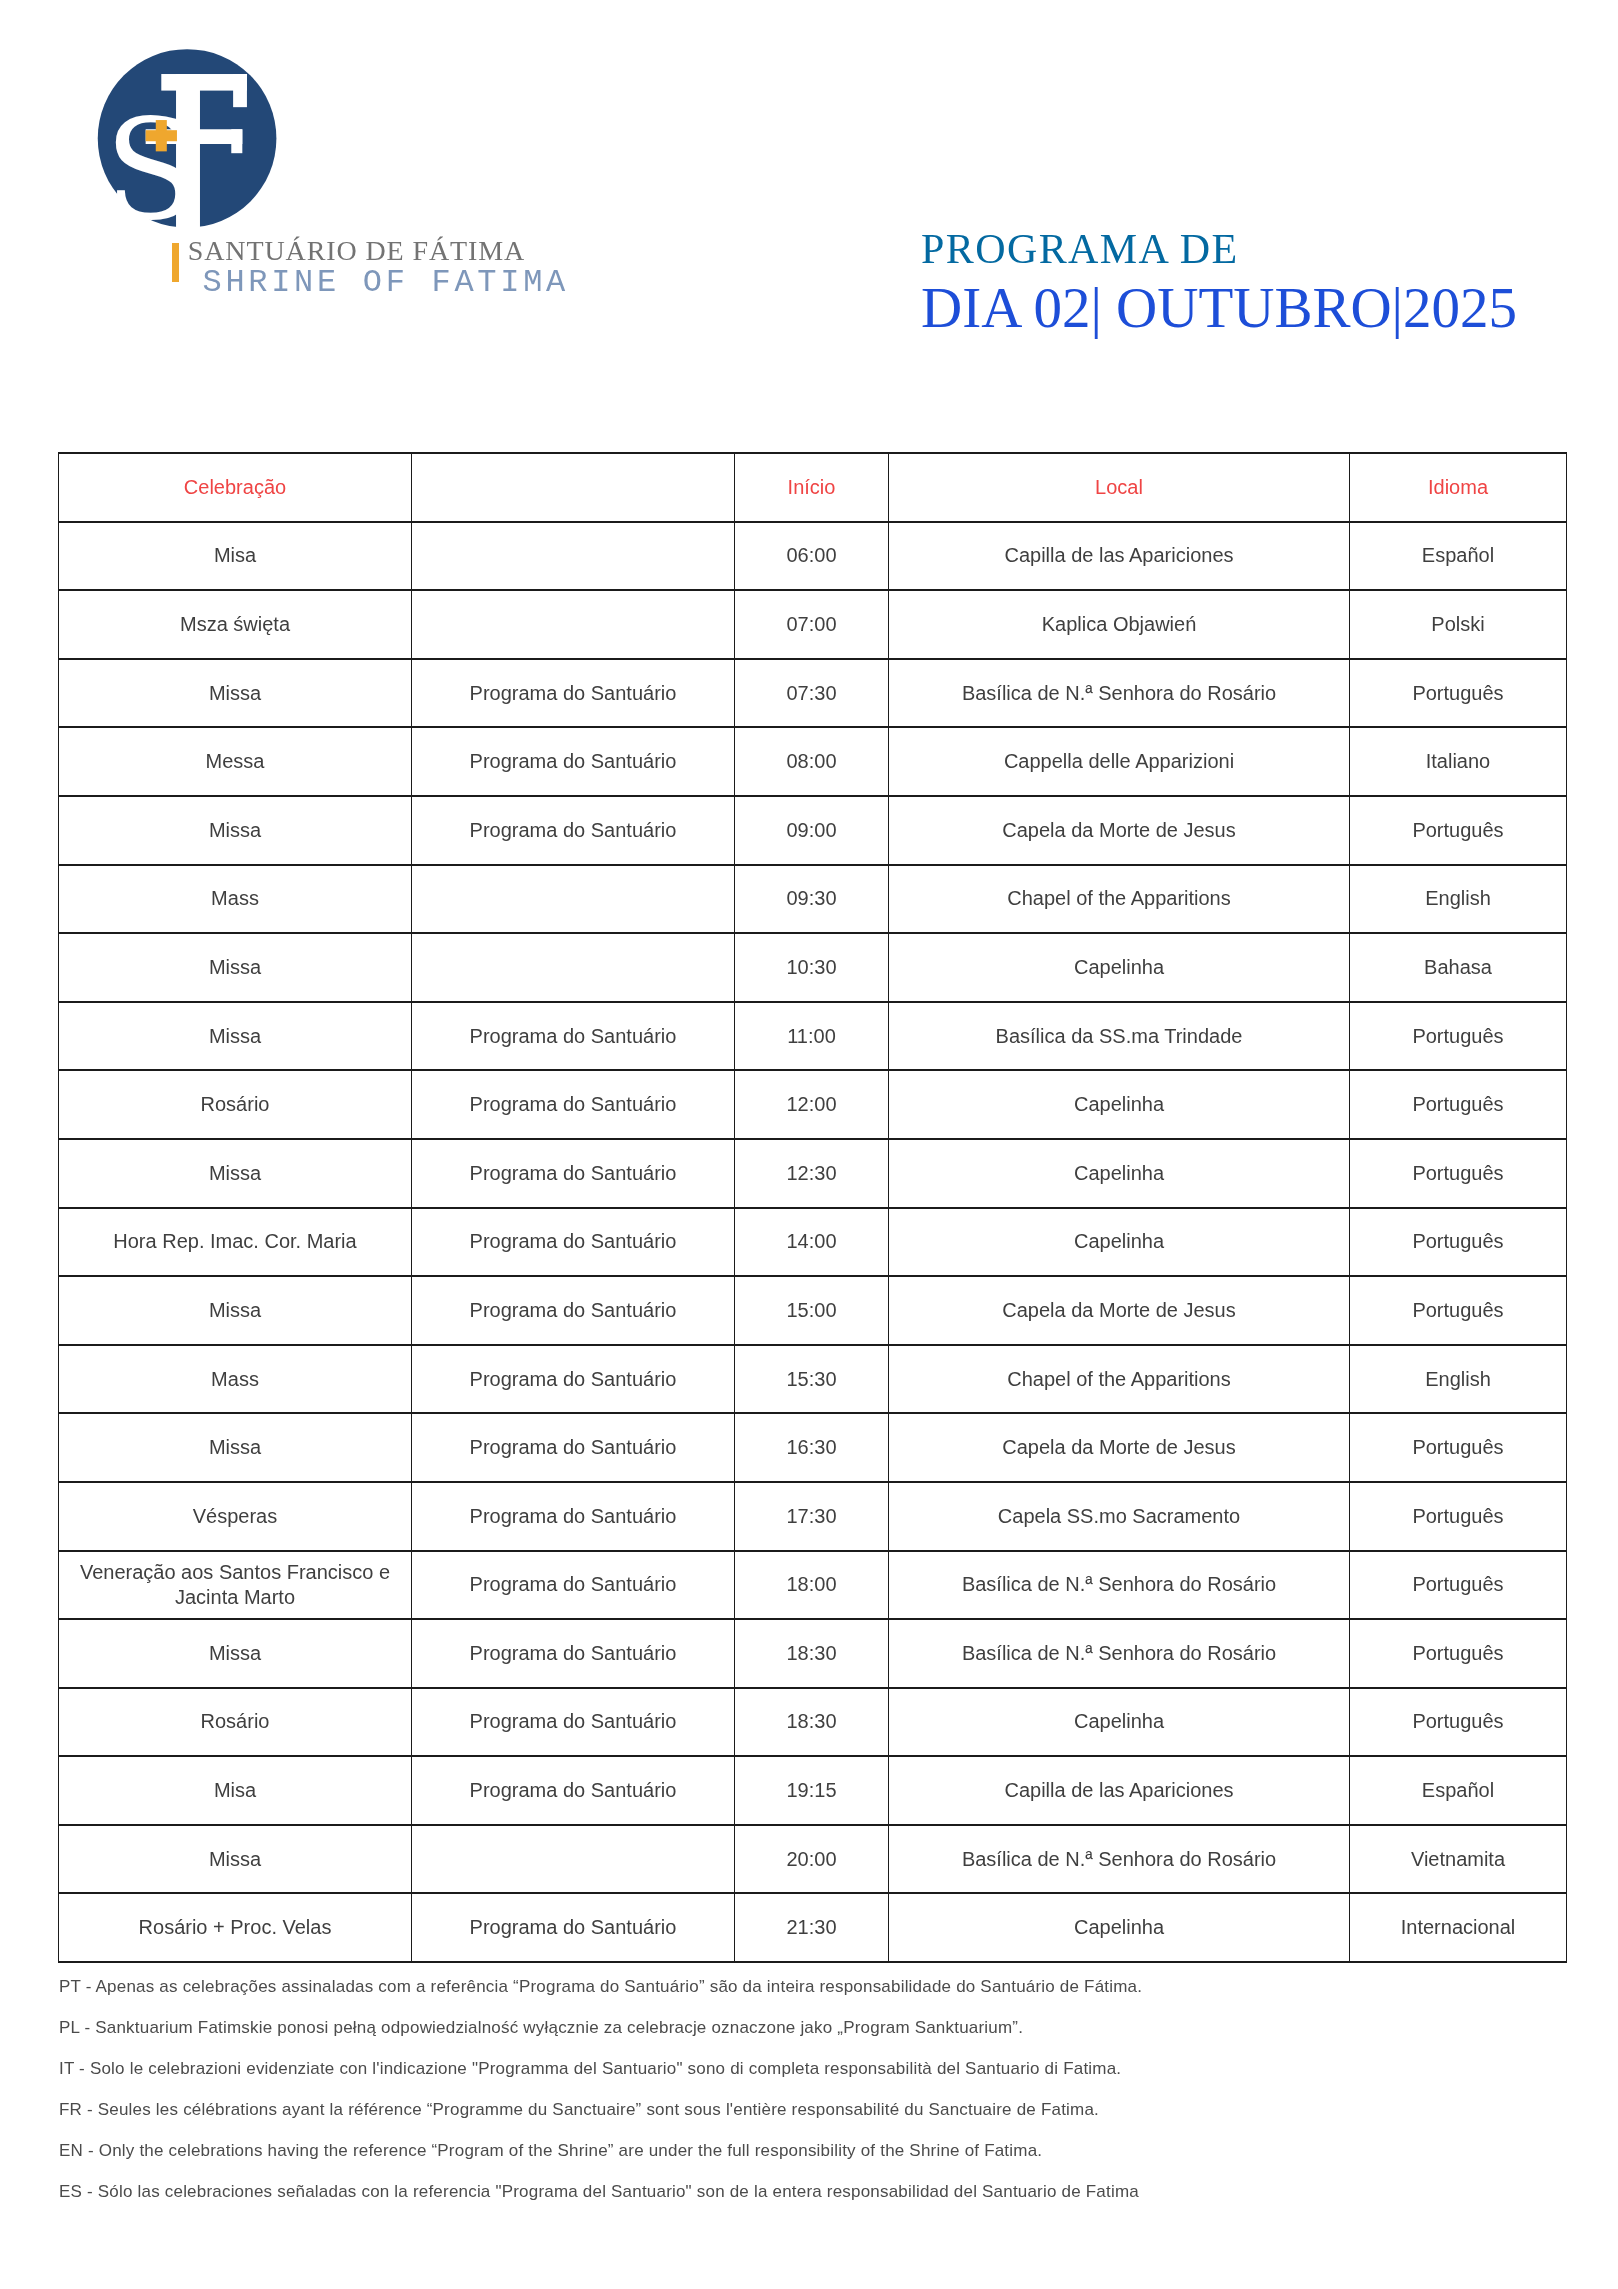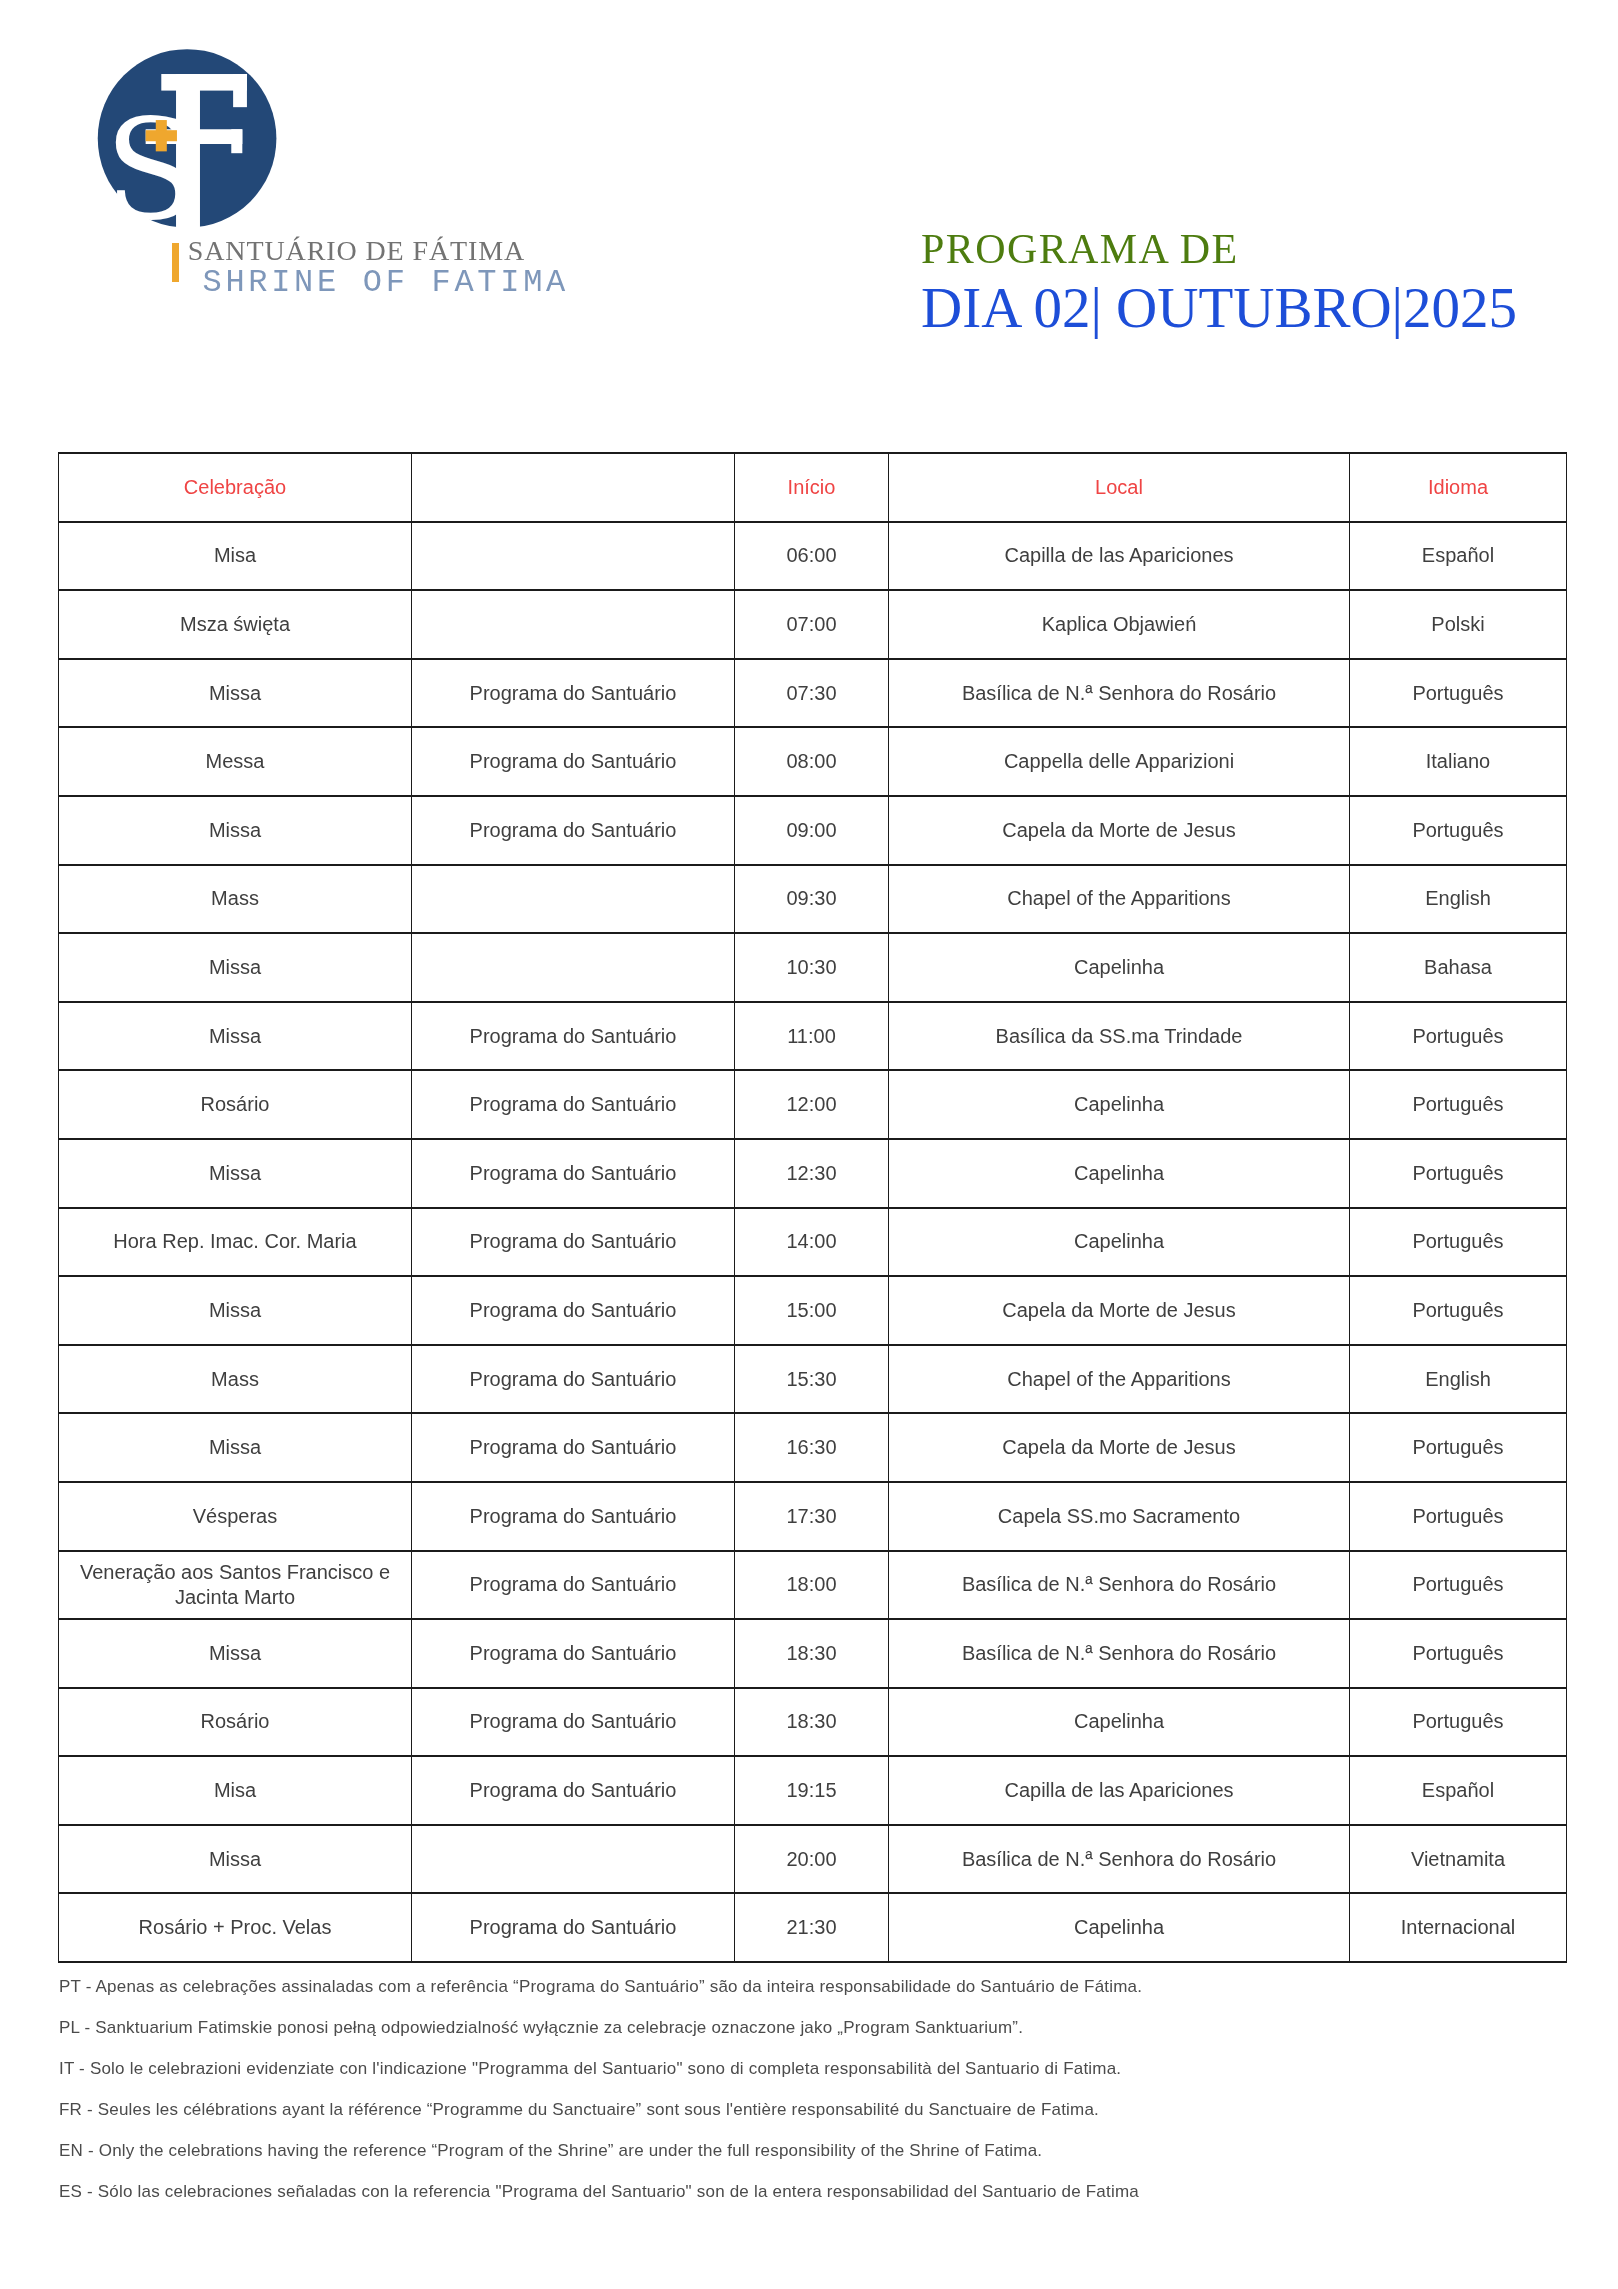--- a/index.html
+++ b/index.html
@@ -18,21 +18,21 @@
     font-family:"Liberation Serif", serif; font-size:28px; line-height:1.05;
     color:#737373; letter-spacing:0.9px; white-space:nowrap;
   }
   .logo-name-en {
     font-family:Liberation Mono, monospace; font-size:32px; line-height:1.0;
     color:#7E97BA; letter-spacing:3.7px; margin-top:1.8px; margin-left:14.8px; white-space:nowrap;
   }
 
   
   .program-title { position:absolute; left:921px; top:225px; font-family:"Liberation Serif", serif; }
-  .program-title-line1 { font-size:42px; color:#4d7c0f; letter-spacing:1.4px; white-space:nowrap; }
+  .program-title-line1 { font-size:42px; color:#0369a1; letter-spacing:1.4px; white-space:nowrap; }
   .program-title-line2 { font-size:57px; color:#1d4ed8; margin-top:2px; white-space:nowrap; }
 
   
   .schedule-table {
     position:absolute; left:58px; top:452px; width:1508px;
     border-collapse:collapse; table-layout:fixed;
   }
   .schedule-table th, .schedule-table td {
     border:1.8px solid #1b1b1b; border-top-width:2.8px; border-bottom-width:2.8px;
     height:63px; text-align:center; vertical-align:middle;

